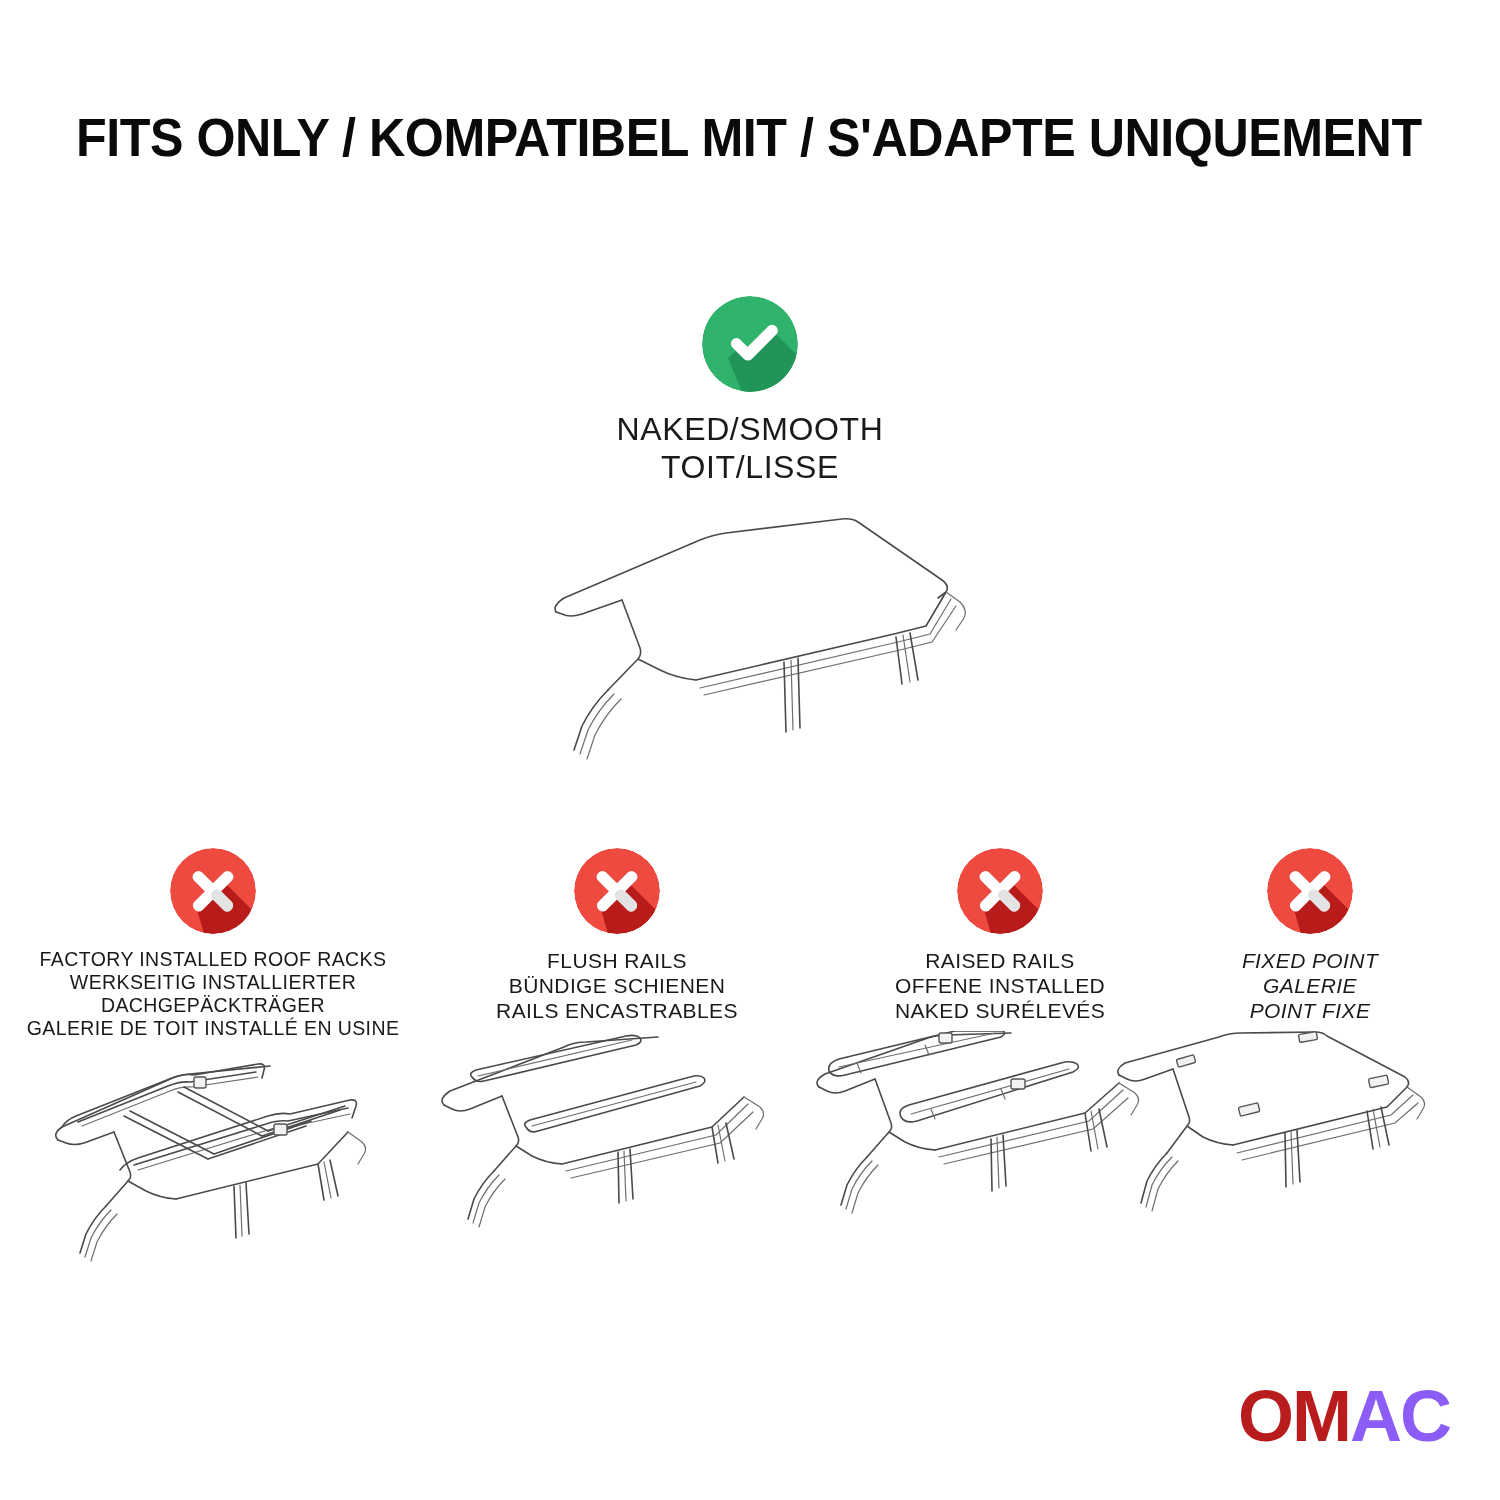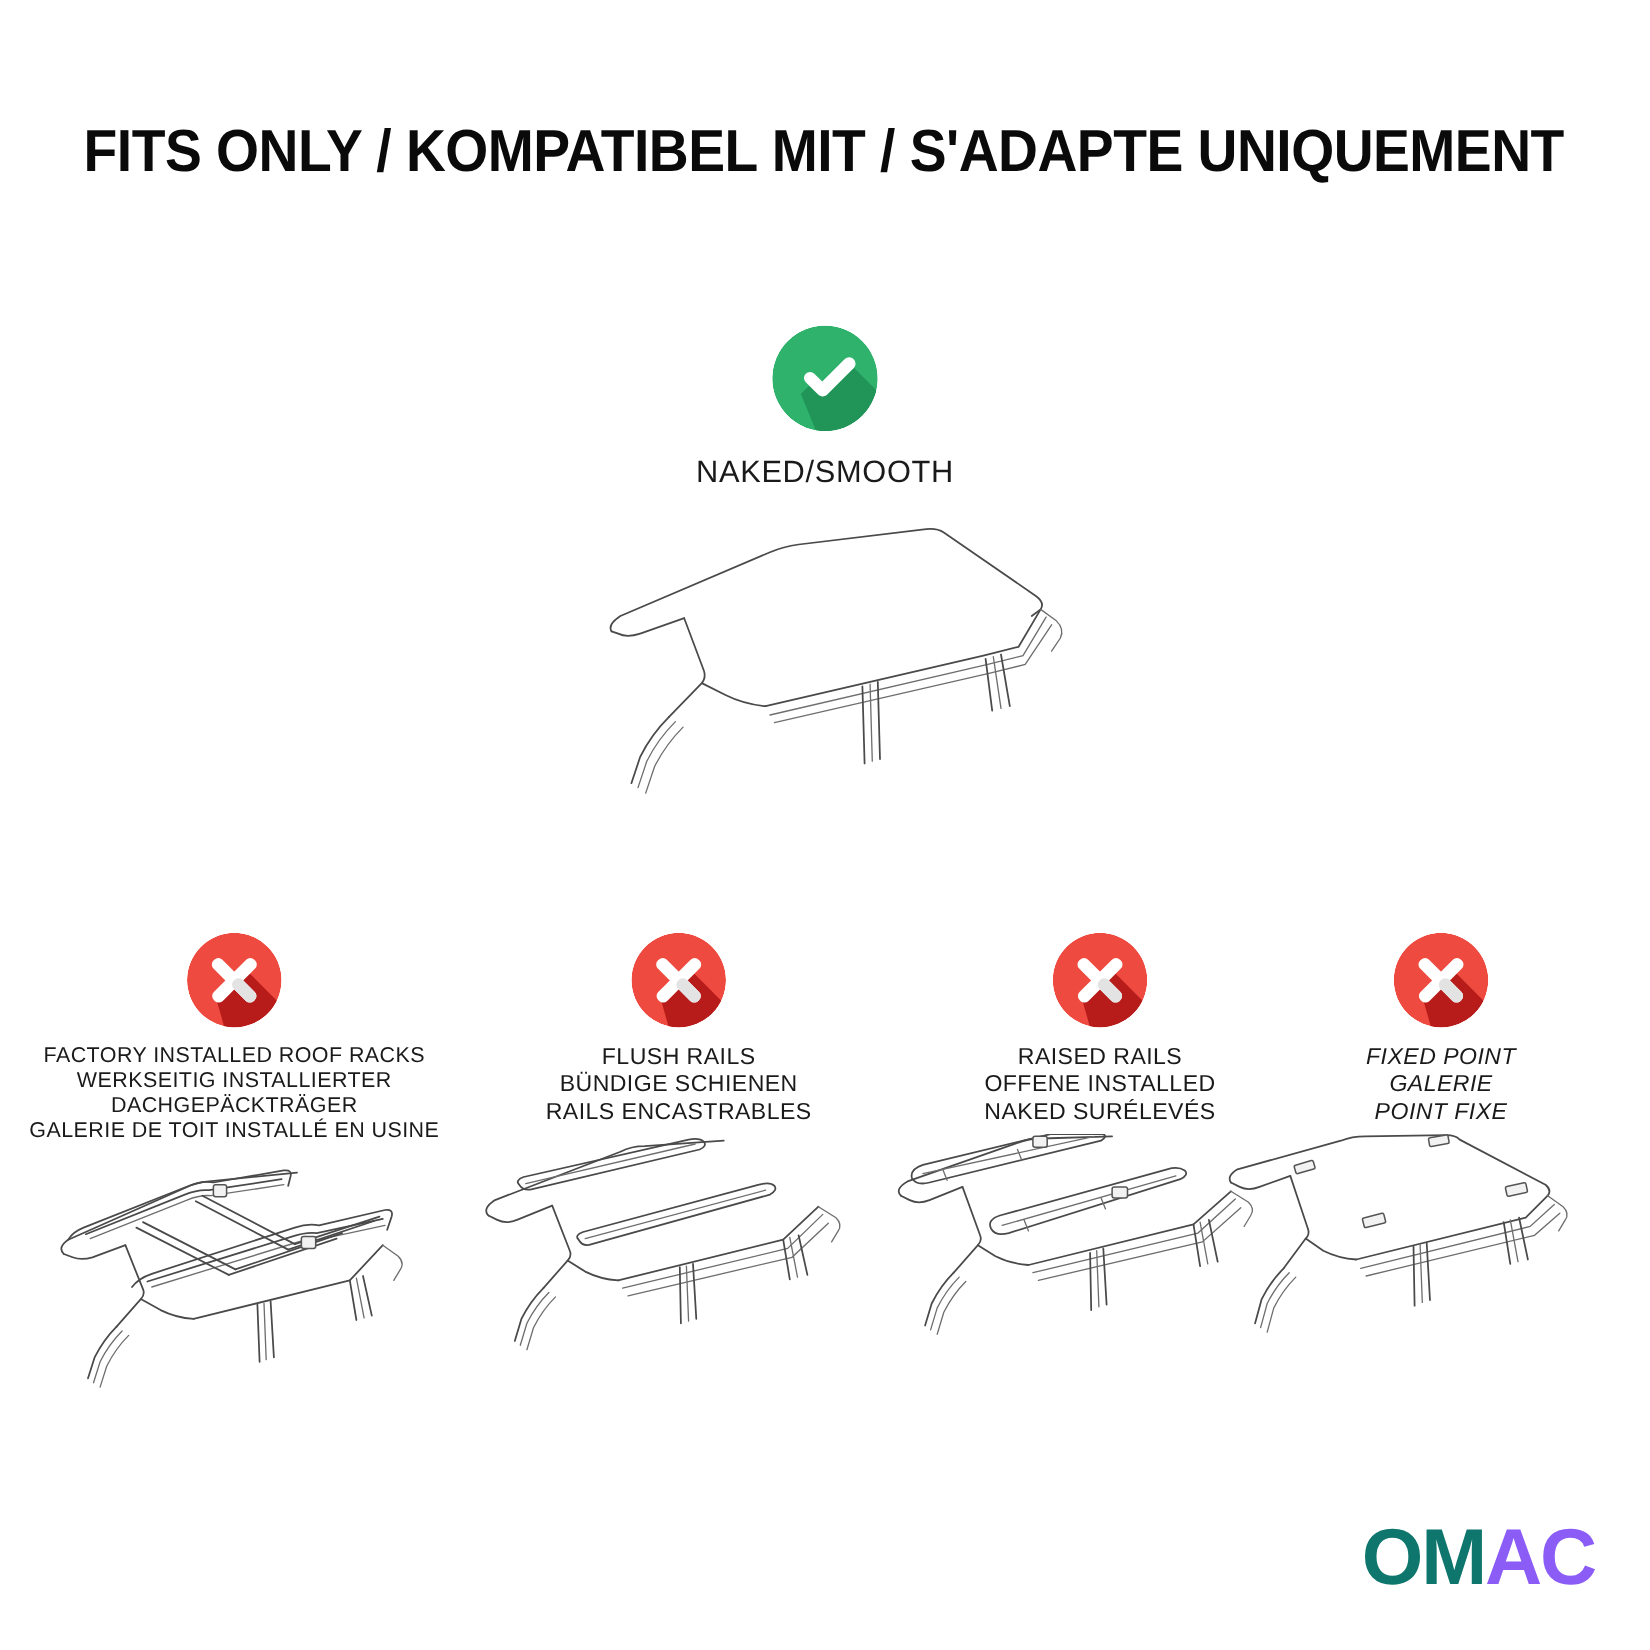--- a/index.html
+++ b/index.html
@@ -51,21 +51,21 @@
     flex-direction: column;
     align-items: center;
   }
   .hero .badge {
     width: 96px;
     height: 96px;
   }
   .hero-labels {
     margin-top: 18px;
     text-align: center;
-    font-size: 28px;
+    font-size: 32px;
     line-height: 38px;
     letter-spacing: 0.6px;
     font-weight: 400;
     color: #1a1a1a;
   }
   .hero-art {
     margin-top: 16px;
     width: 520px;
     height: 290px;
   }
@@ -119,21 +119,21 @@
     right: 50px;
     bottom: 48px;
     font-family: "Liberation Sans Narrow", "Liberation Sans", sans-serif;
     font-weight: 700;
     font-size: 72px;
     letter-spacing: -2px;
     line-height: 72px;
     display: flex;
     align-items: baseline;
   }
-  .logo .blk { color: #0f766e; }
+  .logo .blk { color: #b91c1c; }
   .logo .red { color: #8b5cf6; }
 
   .art-line { fill: none; stroke: #4a4a4a; stroke-width: 1.6; stroke-linejoin: round; stroke-linecap: round; }
   .art-line-thin { fill: none; stroke: #6e6e6e; stroke-width: 1.2; stroke-linecap: round; }
   .art-fill-light { fill: #f2f2f2; stroke: #555; stroke-width: 1.4; }
 </style>
 </head>
 <body>
 
 <div class="page-title">FITS ONLY / KOMPATIBEL MIT / S'ADAPTE UNIQUEMENT</div>
@@ -154,20 +154,21 @@
 
         <path d="M41.5 62.5 L30.5 51.5 A5.5 5.5 0 0 1 38.3 43.7 L45.5 50.9
                  L66.0 30.4 A5.8 5.8 0 0 1 74.2 38.6 L49.6 63.2
                  A5.8 5.8 0 0 1 41.5 62.5 Z" fill="#ffffff"></path>
       </g>
     </svg>
   </div>
 
   <div class="hero-labels">
     <div>NAKED/SMOOTH</div>
+    <div>TOIT/LISSE</div>
   </div>
 
   <div class="hero-art">
     <svg width="520" height="290" viewBox="0 0 520 290" aria-hidden="true">
 
       <path class="art-line" d="M66 110 Q62 104 74 96 L210 38 Q222 33 236 31 L352 17 Q362 16 368 20 L452 78 Q460 84 456 90 L448 96"></path>
       <path class="art-line" d="M66 110 L72 112 Q80 116 92 112 L132 98"></path>
       <path class="art-line" d="M132 98 L150 146 Q152 152 148 157 L118 188"></path>
       <path class="art-line" d="M148 157 L170 168 Q186 176 206 178"></path>
       <path class="art-line" d="M206 178 L404 132 Q420 128 436 124 L456 90"></path>

